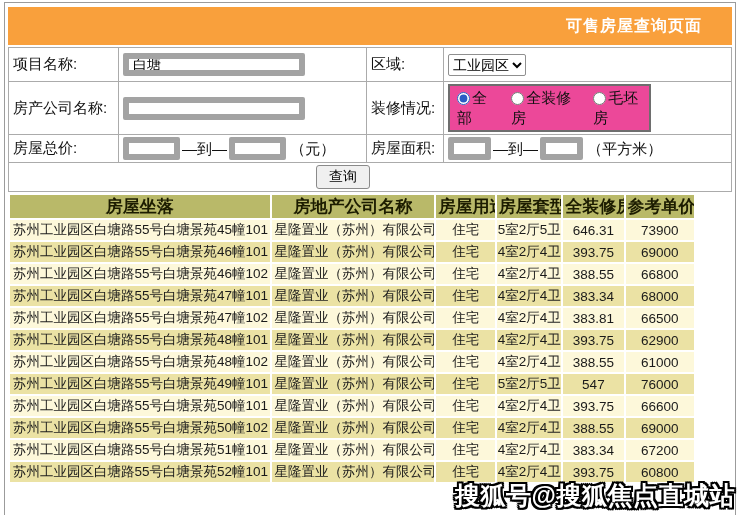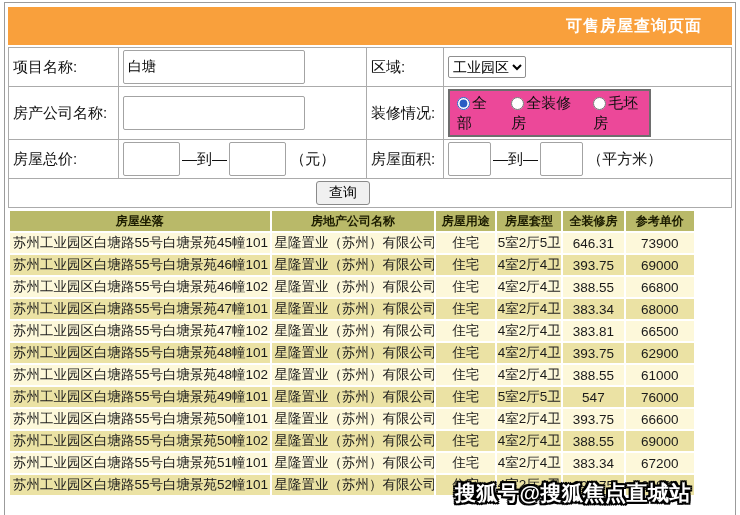--- a/index.html
+++ b/index.html
@@ -15,50 +15,50 @@
 
   
   table.qform { width: 100%; border-collapse: collapse; margin-top: 2px; table-layout: fixed; }
   table.qform td { border: 1px solid #ababab; font-size: 15px; color: #111;
     padding: 2px 2px 2px 4px; vertical-align: middle; }
   tr.r1 td { height: 34px; }
   tr.r2 td { height: 53px; }
   tr.r3 td { height: 27px; }
   tr.r4 td { height: 27px; }
   tr.r5 td { height: 26px; text-align: center; padding-right: 58px; }
-  input[type=text] { border: 1px solid #a3a3a3; border-radius: 2px; height: 23px;
-    font-size: 14px; padding: 16px 4px; font-family: inherit; background: #fff; }
+  input[type=text] { border: 6px solid #a3a3a3; border-radius: 2px; height: 23px;
+    font-size: 14px; padding: 0 4px; font-family: inherit; background: #fff; }
   .inp-wide { width: 182px; }
   .inp-price { width: 57px; }
   .inp-area { width: 43px; }
   select { font-size: 14px; height: 22px; border: 1px solid #8f8f8f; border-radius: 2px;
     background: #fff; font-family: inherit; }
   .sel-usage { width: 74px; }
   .range-sep { margin: 0 2px; }
   .radio-box { display: inline-block; border: 2px solid #6e6e6e; padding: 2px 4px 2px 7px;
     background: #ec4899; }
   .radio-item { display: inline-block; vertical-align: top; margin-right: 12px;
     line-height: 20px; font-size: 15px; cursor: pointer; }
   .radio-item input { vertical-align: -2px; margin-right: 2px; accent-color: #2a5cc4; }
   .ri-0 { width: 38px; } .ri-1 { width: 66px; } .ri-2 { width: 52px; margin-right: 0; }
   button.query { font-size: 14px; font-family: inherit; padding: 2px 12px; height: 24px;
     border: 1px solid #8a8a8a; border-radius: 3px; background: #f0f0f0; color: #000; cursor: pointer; text-align: right; }
 
   
   table.results { border-collapse: separate; border-spacing: 2px; margin-top: 1px;
     background: #fff; table-layout: fixed; width: 688px; }
-  table.results th { background: #b9b969; font-weight: bold; font-size: 12px; color: #1c1c00;
+  table.results th { background: #b9b969; font-weight: bold; font-size: 17px; color: #1c1c00;
     height: 20px; padding: 0 2px; white-space: nowrap; overflow: hidden; }
   table.results td { font-size: 13.5px; color: #1a1a1a; height: 20px; text-align: center;
     padding: 0 1px; white-space: nowrap; overflow: hidden; }
   table.results td:nth-child(1), table.results td:nth-child(2) { text-align: left; padding-left: 3px; }
   table.results tbody tr:nth-child(odd) td { background: #fdf8da; }
   table.results tbody tr:nth-child(even) td { background: #ebe2a4; }
 
-  .watermark { position: absolute; left: 455px; top: 479px; font-size: 21px; font-weight: bold;
+  .watermark { position: absolute; left: 455px; top: 479px; font-size: 25px; font-weight: bold;
     color: #fff; white-space: nowrap; letter-spacing: 0.5px;
     text-shadow: -2px -2px 0 #000, 2px -2px 0 #000, -2px 2px 0 #000, 2px 2px 0 #000,
       0 -2px 0 #000, 0 2px 0 #000, -2px 0 0 #000, 2px 0 0 #000; }
 </style>
 </head>
 <body>
 
 <div class="frame">
 
   <div class="titlebar">

